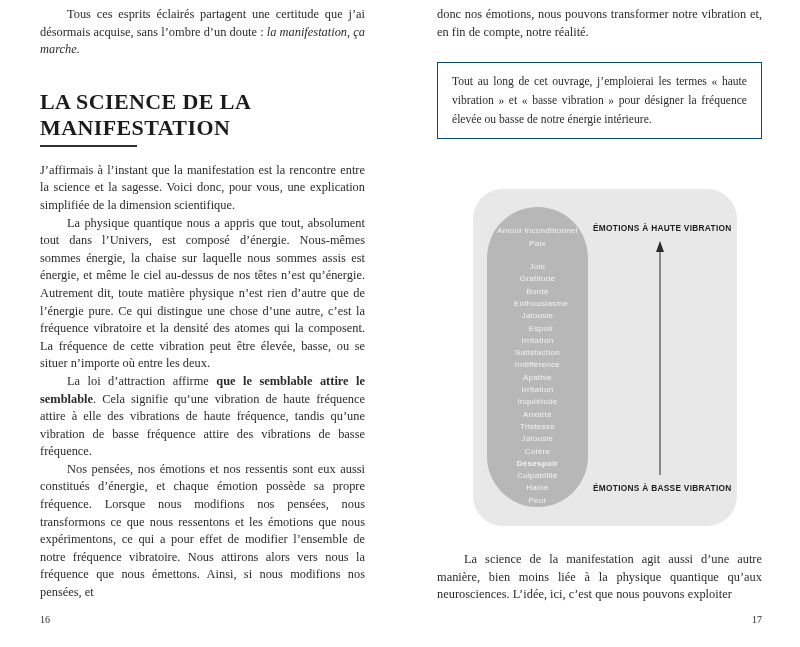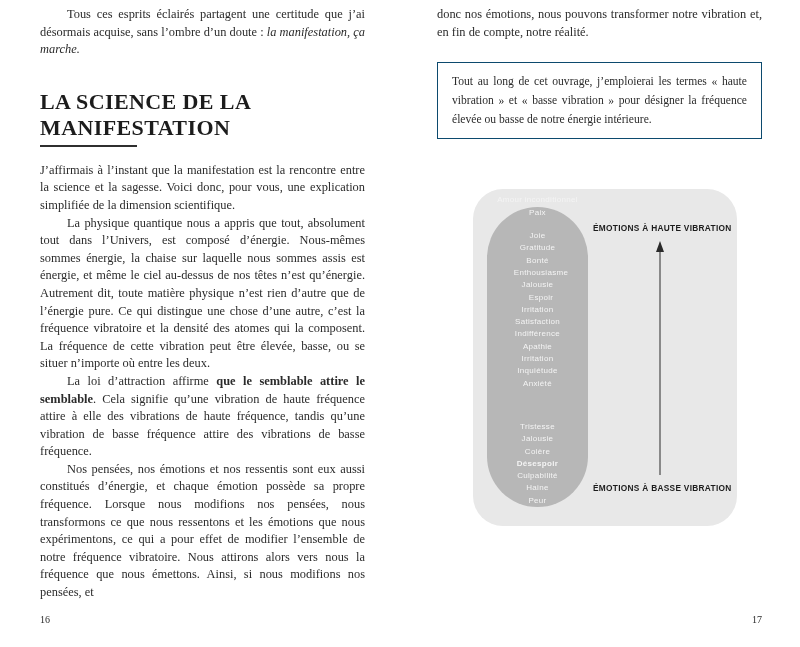--- a/index.html
+++ b/index.html
@@ -104,34 +104,35 @@
         <div class="emotion" style="color: rgb(244, 244, 244); margin-left: 7px;">Enthousiasme</div>
         <div class="emotion" style="color: rgb(244, 244, 244);">Jalousie</div>
         <div class="emotion" style="color: rgb(244, 244, 244); margin-left: 7px;">Espoir</div>
         <div class="emotion" style="color: rgb(244, 244, 244);">Irritation</div>
         <div class="emotion" style="color: rgb(244, 244, 244);">Satisfaction</div>
         <div class="emotion" style="color: rgb(244, 244, 244);">Indifférence</div>
         <div class="emotion" style="color: rgb(244, 244, 244);">Apathie</div>
         <div class="emotion" style="color: rgb(244, 244, 244);">Irritation</div>
         <div class="emotion" style="color: rgb(244, 244, 244);">Inquiétude</div>
         <div class="emotion" style="color: rgb(244, 244, 244);">Anxiété</div>
-        <div class="emotion" style="color: rgb(244, 244, 244); margin-top: 31px;">Tristesse</div>
+        <div class="emotion" style="color: rgb(244, 244, 244);">Tristesse</div>
         <div class="emotion" style="color: rgb(244, 244, 244);">Jalousie</div>
         <div class="emotion" style="color: rgb(244, 244, 244);">Colère</div>
         <div class="emotion" style="color: rgb(244, 244, 244); font-weight: bold;">Désespoir</div>
         <div class="emotion" style="color: rgb(244, 244, 244);">Culpabilité</div>
         <div class="emotion" style="color: rgb(244, 244, 244);">Haine</div>
         <div class="emotion" style="color: rgb(244, 244, 244);">Peur</div>
       </div>
 
     <div class="vib-label label-high" style="color: rgb(28, 28, 28);">ÉMOTIONS À HAUTE VIBRATION</div>
 
     <svg class="arrow" width="12" height="234" viewBox="0 0 12 234">
       <line x1="6" y1="10" x2="6" y2="234" stroke="#2a2a2a" stroke-width="1"></line>
       <polygon points="6,0 2,11 10,11" fill="#2a2a2a"></polygon>
     </svg>
 
     <div class="vib-label label-low" style="color: rgb(28, 28, 28);">ÉMOTIONS À BASSE VIBRATION</div>
   </div>
 
+  <p class="body-text indent closing"><span>La science de la manifestation agit aussi d’une autre manière, bien moins liée à la physique quantique qu’aux neurosciences. L’idée, ici, c’est que nous pouvons exploiter</span></p>
 
   <div class="page-num">17</div>
 </div>
 
 </body></html>

